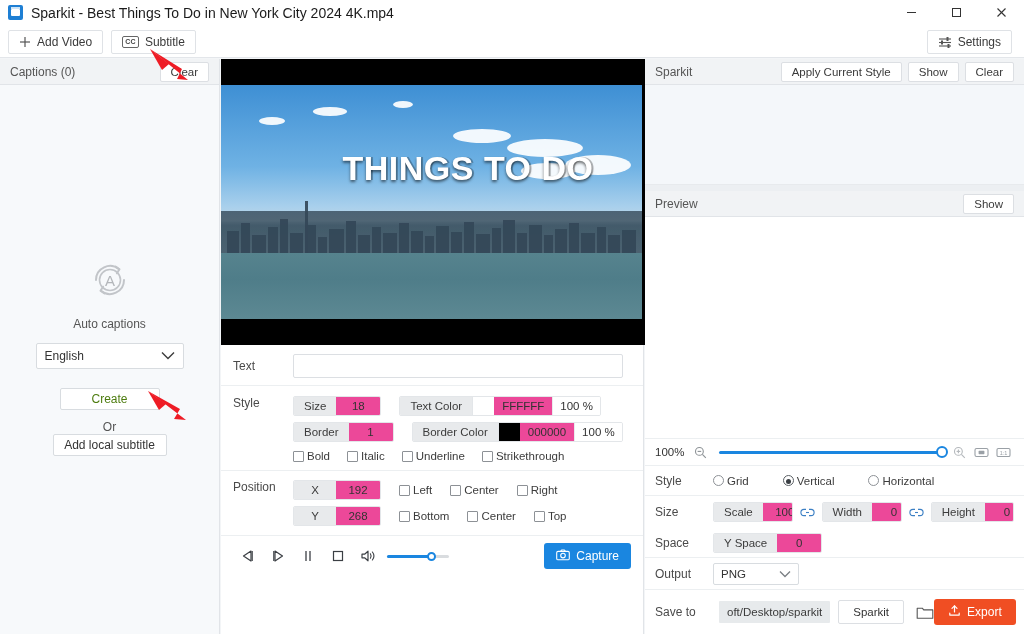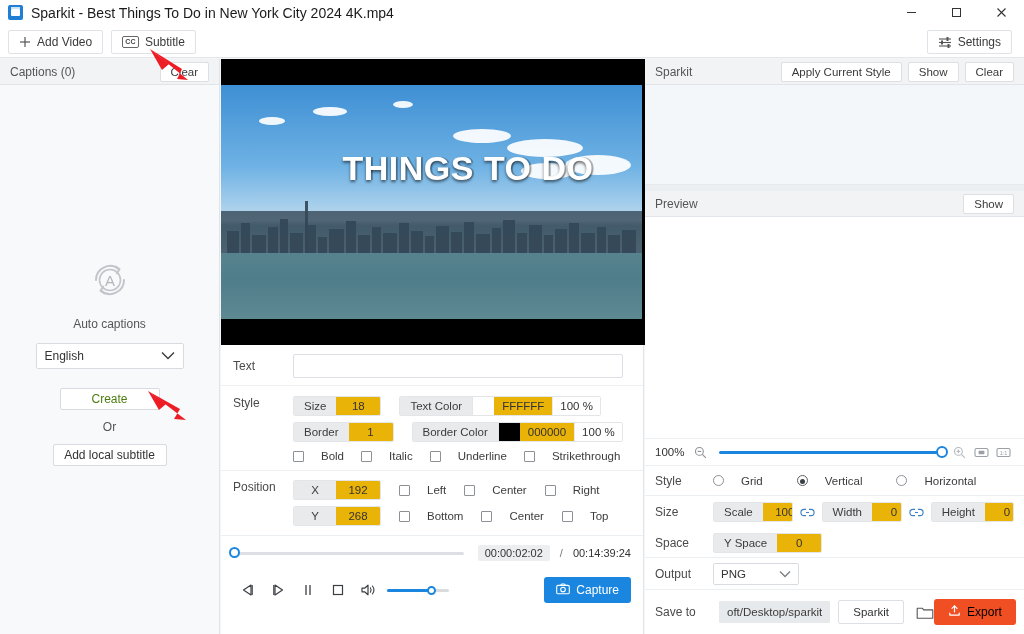--- a/index.html
+++ b/index.html
@@ -88,21 +88,21 @@
     padding: 0 8px; font-size: 12px; color: #333;
   }
   .select-box .chev { margin-left: auto; color: #444; }
   .create-btn {
     margin-top: 19px; width: 100px; height: 22px; border: 1px solid #d8dce0; background: #fff;
     border-radius: 2px; font-size: 12px; color: #4d7c0f;
     display: flex; align-items: center; justify-content: center;
   }
   .or-text { margin-top: 10px; font-size: 12px; color: #555; }
   .local-btn {
-    margin-top: 10px; width: 114px; height: 22px; border: 1px solid #d8dce0; background: #fff;
+    width: 114px; height: 22px; border: 1px solid #d8dce0; background: #fff;
     border-radius: 2px; font-size: 12px; color: #333;
     display: flex; align-items: center; justify-content: center;
   }
   .left-foot {
     height: 38px; display: flex; align-items: center; justify-content: center;
     border-top: 1px solid #e8ebee;
   }
   .search-box {
     width: 140px; height: 22px; border: 1px solid #dcdfe3; background: #fff;
     border-radius: 2px; display: flex; align-items: center; padding: 0 6px;
@@ -176,30 +176,30 @@
     border-bottom: 1px solid #eceff1;
   }
   .fields { display: flex; flex-direction: column; gap: 6px; margin-left: 6px; }
   .fline { display: flex; align-items: center; gap: 18px; }
   .combo { display: flex; height: 20px; border: 1px solid #e3e6e9; border-radius: 2px; overflow: hidden; }
   .combo .cap {
     background: #e8eaec; padding: 0 10px; display: flex; align-items: center;
     font-size: 11.5px; color: #3c3c3c; justify-content: center;
   }
   .combo .val {
-    background: #eab308; padding: 0 8px; display: flex; align-items: center;
+    background: #ec4899; padding: 0 8px; display: flex; align-items: center;
     justify-content: center; font-size: 11.5px; color: #333; min-width: 44px;
   }
   .combo .swatch { width: 22px; background: #fff; border-left: 1px solid #e3e6e9; }
   .combo .pct {
     background: #fff; border-left: 1px solid #e9ecee; padding: 0 7px; display: flex;
     align-items: center; font-size: 11.5px; color: #333;
   }
   .checks { display: flex; gap: 17px; align-items: center; margin-top: 2px; }
-  .chk { display: inline-flex; align-items: center; gap: 17px; font-size: 11.5px; color: #3c3c3c; }
+  .chk { display: inline-flex; align-items: center; gap: 3px; font-size: 11.5px; color: #3c3c3c; }
   .box {
     width: 11px; height: 11px; border: 1px solid #8d9196; background: #fff;
     border-radius: 1px; flex: none;
   }
   .radio {
     width: 11px; height: 11px; border: 1px solid #8d9196; background: #fff;
     border-radius: 50%; flex: none; position: relative;
   }
   .radio.on { border-color: #5a5f64; }
   .radio.on::after {
@@ -280,21 +280,21 @@
   .path-box {
     background: #e7eaec; height: 22px; display: flex; align-items: center; padding: 0 8px;
     font-size: 11.5px; color: #3b3b3b; border-radius: 1px; margin-left: 6px;
   }
   .change-btn {
     margin-left: 8px; height: 24px; border: 1px solid #dcdfe3; background: #fff; border-radius: 2px;
     padding: 0 14px; font-size: 11.5px; color: #333; display: inline-flex; align-items: center;
   }
   .folder-ic { margin-left: 12px; color: #555; display: inline-flex; align-items: center; }
   .export-btn {
-    margin-left: auto; height: 26px; background: #f04e23; color: #000000; border: none;
+    margin-left: auto; height: 26px; background: #f04e23; color: #ffffff; border: none;
     border-radius: 3px; padding: 0 14px; display: inline-flex; align-items: center; gap: 6px;
     font-size: 12px;
   }
 
   
   .arrow { position: absolute; pointer-events: none; }
 </style>
 </head>
 <body>
 
@@ -528,28 +528,20 @@
             <span>Center</span>
           </label>
           <label class="chk">
             <span class="box"></span>
             <span>Top</span>
           </label>
         </div>
       </div>
     </div>
 
-    <div class="seek-row">
-      <div class="seek-track">
-        <div class="seek-thumb"></div>
-      </div>
-      <span class="time-cur">00:00:02:02</span>
-      <span class="time-sep">/</span>
-      <span class="time-total">00:14:39:24</span>
-    </div>
 
     <div class="ctrl-row">
       <div class="ctrl">
         <svg width="16" height="14" viewBox="0 0 16 14">
             <path d="M11 2L3.5 7 11 12z" fill="none" stroke="#3b3f44" stroke-width="1.2" stroke-linejoin="round"></path>
             <line x1="12.2" y1="2" x2="12.2" y2="12" stroke="#3b3f44" stroke-width="1.2"></line>
           </svg>
       </div>
       <div class="ctrl">
         <svg width="16" height="14" viewBox="0 0 16 14">

